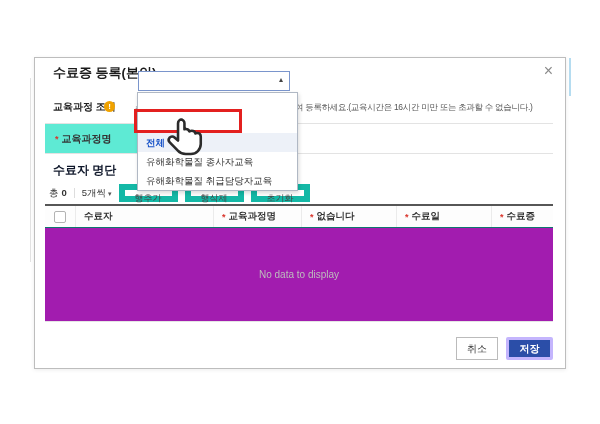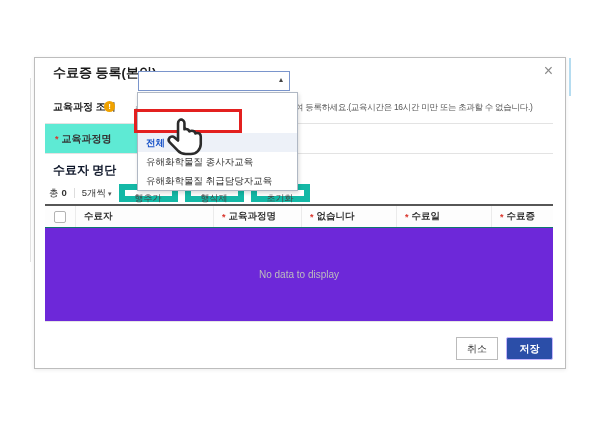--- a/index.html
+++ b/index.html
@@ -44,28 +44,28 @@
             font-size:9px; color:#444; line-height:16px; cursor:pointer; white-space:nowrap;
             font-family:"Liberation Sans","DejaVu Sans",sans-serif; }
   .guide-btn { position:absolute; right:14px; top:126px; }
 
   .grid { position:absolute; left:10px; top:146px; width:508px; }
   .grid-header { display:flex; height:24px; border-top:2px solid #565656; border-bottom:1px solid #0f766e; background:#fdfdfd; align-items:center;text-align:center; }
   .gh-cell { height:100%; display:flex; align-items:center; padding-left:8px; font-size:9.5px; font-weight:bold; color:#333; border-left:1px solid #ebebeb; white-space:nowrap; }
   .gh-cell.first { border-left:none; justify-content:center; padding-left:0; }
   .c0 { width:30px; } .c1 { width:138px; } .c2 { width:88px; } .c3 { width:95px; } .c4 { width:95px; } .c5 { flex:1; }
   .checkbox { width:12px; height:12px; border:1px solid #b3b3b3; border-radius:2px; background:#fff; cursor:pointer; }
-  .grid-body { height:94px; background:#6d28d9; border-bottom:1px solid #e5e5e5; display:flex; align-items:center; justify-content:center;text-align:right; }
+  .grid-body { height:94px; background:#a21caf; border-bottom:1px solid #e5e5e5; display:flex; align-items:center; justify-content:center;text-align:right; }
   .empty-text { font-size:10px; color:#bdbdbd; }
 
   .cancel-btn { position:absolute; left:421px; top:279px; width:42px; height:23px; background:#fff;
                 border:1px solid #bbb; border-radius:0; font-size:10px; color:#333; cursor:pointer;
                 font-family:"Liberation Sans","DejaVu Sans",sans-serif; }
   .save-btn { position:absolute; left:471px; top:279px; width:47px; height:23px; background:#2b4ea8;
-              border:1px solid #c4b5fd; border-radius:2px; font-size:10px; font-weight:bold; color:#fff; cursor:pointer;
+              border:3px solid #c4b5fd; border-radius:2px; font-size:10px; font-weight:bold; color:#fff; cursor:pointer;
               font-family:"Liberation Sans","DejaVu Sans",sans-serif; }
 
   .dropdown-panel { position:absolute; left:102px; top:34px; width:161px; background:#fff;
                     border:1px solid #b0b8c4; box-shadow:1px 2px 4px rgba(0,0,0,.15); z-index:20; }
   .dd-option { height:19px; line-height:19px; padding-left:8px; font-size:9.5px; color:#333; white-space:nowrap; cursor:pointer; }
   .dd-option.selected { background:#edf1f8; color:#1a54c8; font-weight:bold;margin-top:40px; }
 
   .red-box { position:absolute; left:99px; top:51px; width:108px; height:24px;
              border:3px solid #e3201f; z-index:30; pointer-events:none; }
   .hand-cursor { position:absolute; left:128px; top:58px; width:44px; height:54px; z-index:40; pointer-events:none; }

